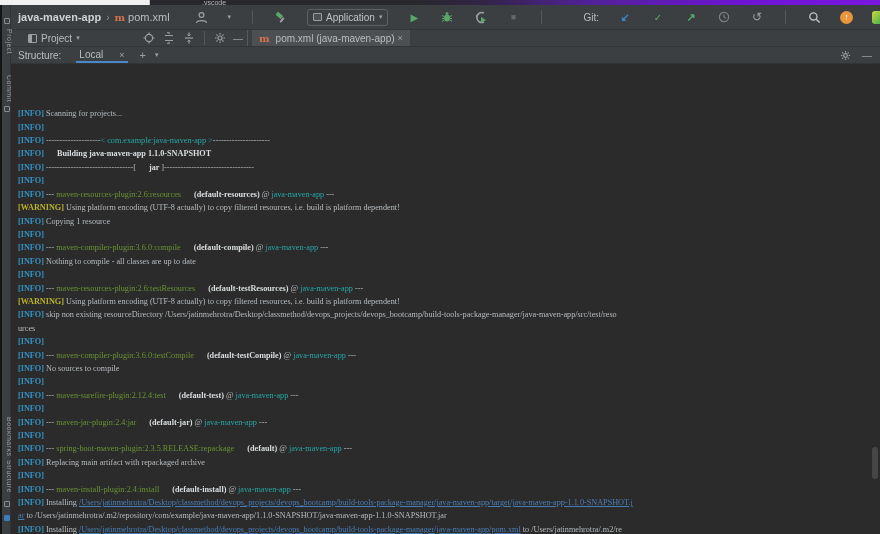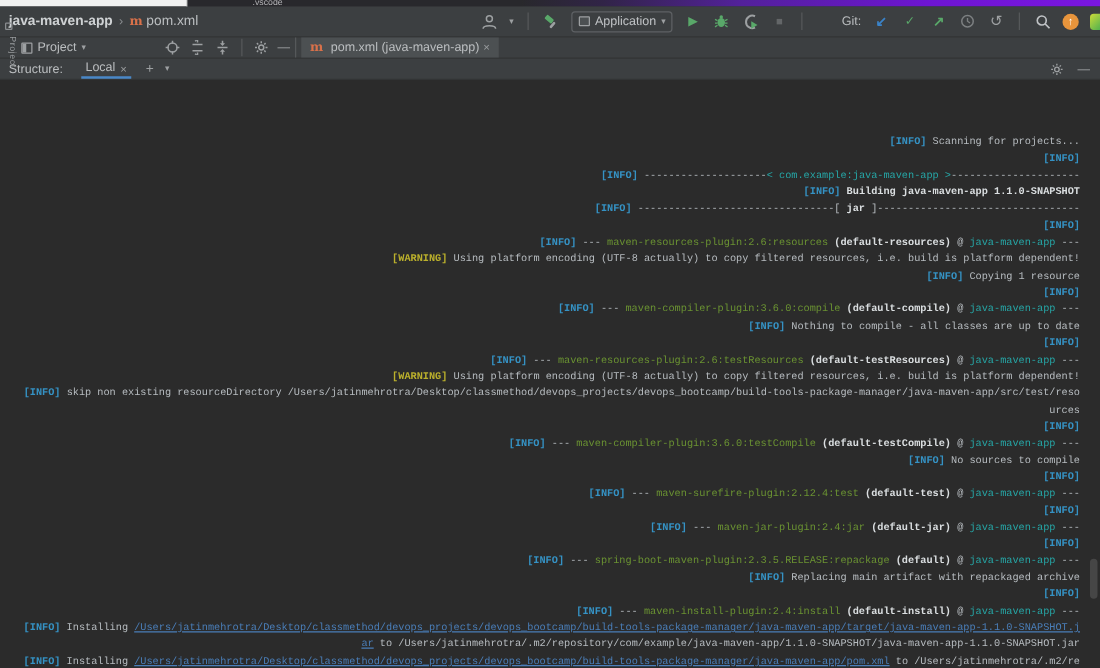--- a/index.html
+++ b/index.html
@@ -7,39 +7,39 @@
               font-family:"Liberation Sans",sans-serif; }
 
   
   .top-strip { position:absolute; top:0; left:0; width:880px; height:5px; display:flex; z-index:9; }
   .strip-white { width:150px; background:#f1f1f1; border-right:1px solid #c9c9c9; }
   .strip-dark { width:268px; background:#28282c; color:#b5b5b8; font-size:7px; line-height:6px;
                 overflow:hidden; padding-left:52px; }
   .strip-purple { flex:1; background:linear-gradient(100deg,#28282c 0%,#312447 14%,#53219b 38%,#6d15d2 70%,#7a16e0 100%); }
 
   
-  .ide { position:absolute; top:5px; left:0; width:880px; height:529px; display:flex;flex-direction:column; }
+  .ide { position:absolute; top:5px; left:0; width:880px; height:529px; display:flex; }
 
   
   .stripe { width:11px; background:#3c3f41; border-left:2px solid #151515; border-right:1px solid #303233;
             position:relative; flex:none; }
   .stripe-label { position:absolute; left:0; width:11px; writing-mode:vertical-rl; font-size:7px;
                   color:#999c9f; letter-spacing:.5px; text-align:left; }
   .stripe-icon { position:absolute; left:2px; width:6px; height:6px; border:1px solid #8b8e91; border-radius:1px; }
   .stripe-icon.term { background:#3d7dbd; border-color:#3d7dbd; }
 
   .main { flex:1; min-width:0; display:flex; flex-direction:column; }
 
   
   .titlebar { height:25px; background:#3c3f41; border-bottom:1px solid #323435;
               display:flex; align-items:center; padding:0 4px 0 7px; color:#bbbec0; font-size:11px; flex:none; }
   .crumb-project { font-weight:bold; color:#cfd2d4; }
   .crumb-sep { color:#8a8d90; margin:0 5px; font-size:10px; }
   .maven-m { color:#d9714a; font-weight:bold; font-size:10px; font-family:"DejaVu Serif",serif; margin-right:3px; }
-  .tb-right { margin-left:auto; display:flex; align-items:center; gap:9px; }
+  .tb-right { margin-left:auto; display:flex; align-items:center; gap:19px; }
   .tb-ico { width:14px; height:14px; display:flex; align-items:center; justify-content:center; flex:none; }
   .tb-div { width:1px; height:14px; background:#55585a; margin:0 2px; }
   .glyph-green { color:#59a869; font-size:10px; }
   .glyph-blue  { color:#3a83c9; font-size:11px; font-weight:bold; }
   .glyph-gup   { color:#59a869; font-size:11px; font-weight:bold; }
   .glyph-gray  { color:#9da0a2; font-size:12px; }
   .glyph-stop  { color:#636668; font-size:9px; }
   .runcfg { display:flex; align-items:center; gap:4px; border:1px solid #5e6164; border-radius:3px;
             padding:2px 5px; color:#c0c3c6; font-size:10px; }
   .runcfg .mini-monitor { width:9px; height:8px; border:1px solid #9da0a2; border-radius:1px; background:#4c5052; }
@@ -57,37 +57,37 @@
   .panel-ico { width:9px; height:9px; border:1px solid #9da0a2; border-radius:1px; position:relative; flex:none; }
   .panel-ico::after { content:""; position:absolute; left:0; top:0; width:3px; height:7px; background:#9da0a2; }
   .ph-icons { margin-left:auto; display:flex; align-items:center; gap:6px; }
   .editor-tab { margin-left:4px; background:#4c5052; display:flex; align-items:center; gap:3px;
                 padding:0 7px; color:#bbbec0; font-size:10px; }
   .tab-close { color:#9da0a2; font-size:9px; }
 
   
   .terminal-bar { height:17px; background:#3c3f41; border-bottom:1px solid #323435; display:flex;
                   align-items:center; padding:0 8px 0 7px; color:#bbbec0; font-size:10px; flex:none; }
-  .term-tab { margin-left:15px; display:flex; align-items:center; gap:4px; padding:1px 3px 0;
+  .term-tab { margin-left:15px; display:flex; align-items:center; gap:16px; padding:1px 3px 0;
               border-bottom:2px solid #4a88c7; height:100%; }
   .term-plus { margin-left:12px; color:#9da0a2; font-size:11px; }
   .term-dd { margin-left:9px; color:#9da0a2; font-size:7px; }
   .term-right { margin-left:auto; display:flex; align-items:center; gap:10px; }
 
   
-  .terminal { flex:1; background:#2b2b2b; font-family:Liberation Mono, monospace;
+  .terminal { flex:1; background:#2b2b2b; font-family:Liberation Serif, serif;
               font-size:8.2px; line-height:13.42px; padding:3px 16px 0 7px; white-space:pre;
-              overflow:hidden; position:relative;text-align:right; }
+              overflow:hidden; position:relative; }
   .term-line { height:13.42px; }
   .seg-info    { color:#3592c4; font-weight:bold; }
   .seg-warn    { color:#bbb02c; font-weight:bold;margin-top:29px; }
   .seg-plain   { color:#b7bcc0; }
   .seg-green   { color:#6a9232; }
   .seg-teal    { color:#26a6a6; }
-  .seg-bold    { color:#dadee0; font-weight:bold; }
+  .seg-bold    { color:#dadee0; font-weight:bold;margin-left:11px; }
   .seg-link    { color:#4a7eb8; text-decoration:underline; }
   .scroll-thumb { position:absolute; right:2px; top:383px; width:6px; height:32px;
                   background:rgba(255,255,255,.13); border-radius:3px; }
 
   svg { display:block; }
 </style>
 </head>
 <body>
 
 <div class="top-strip">

